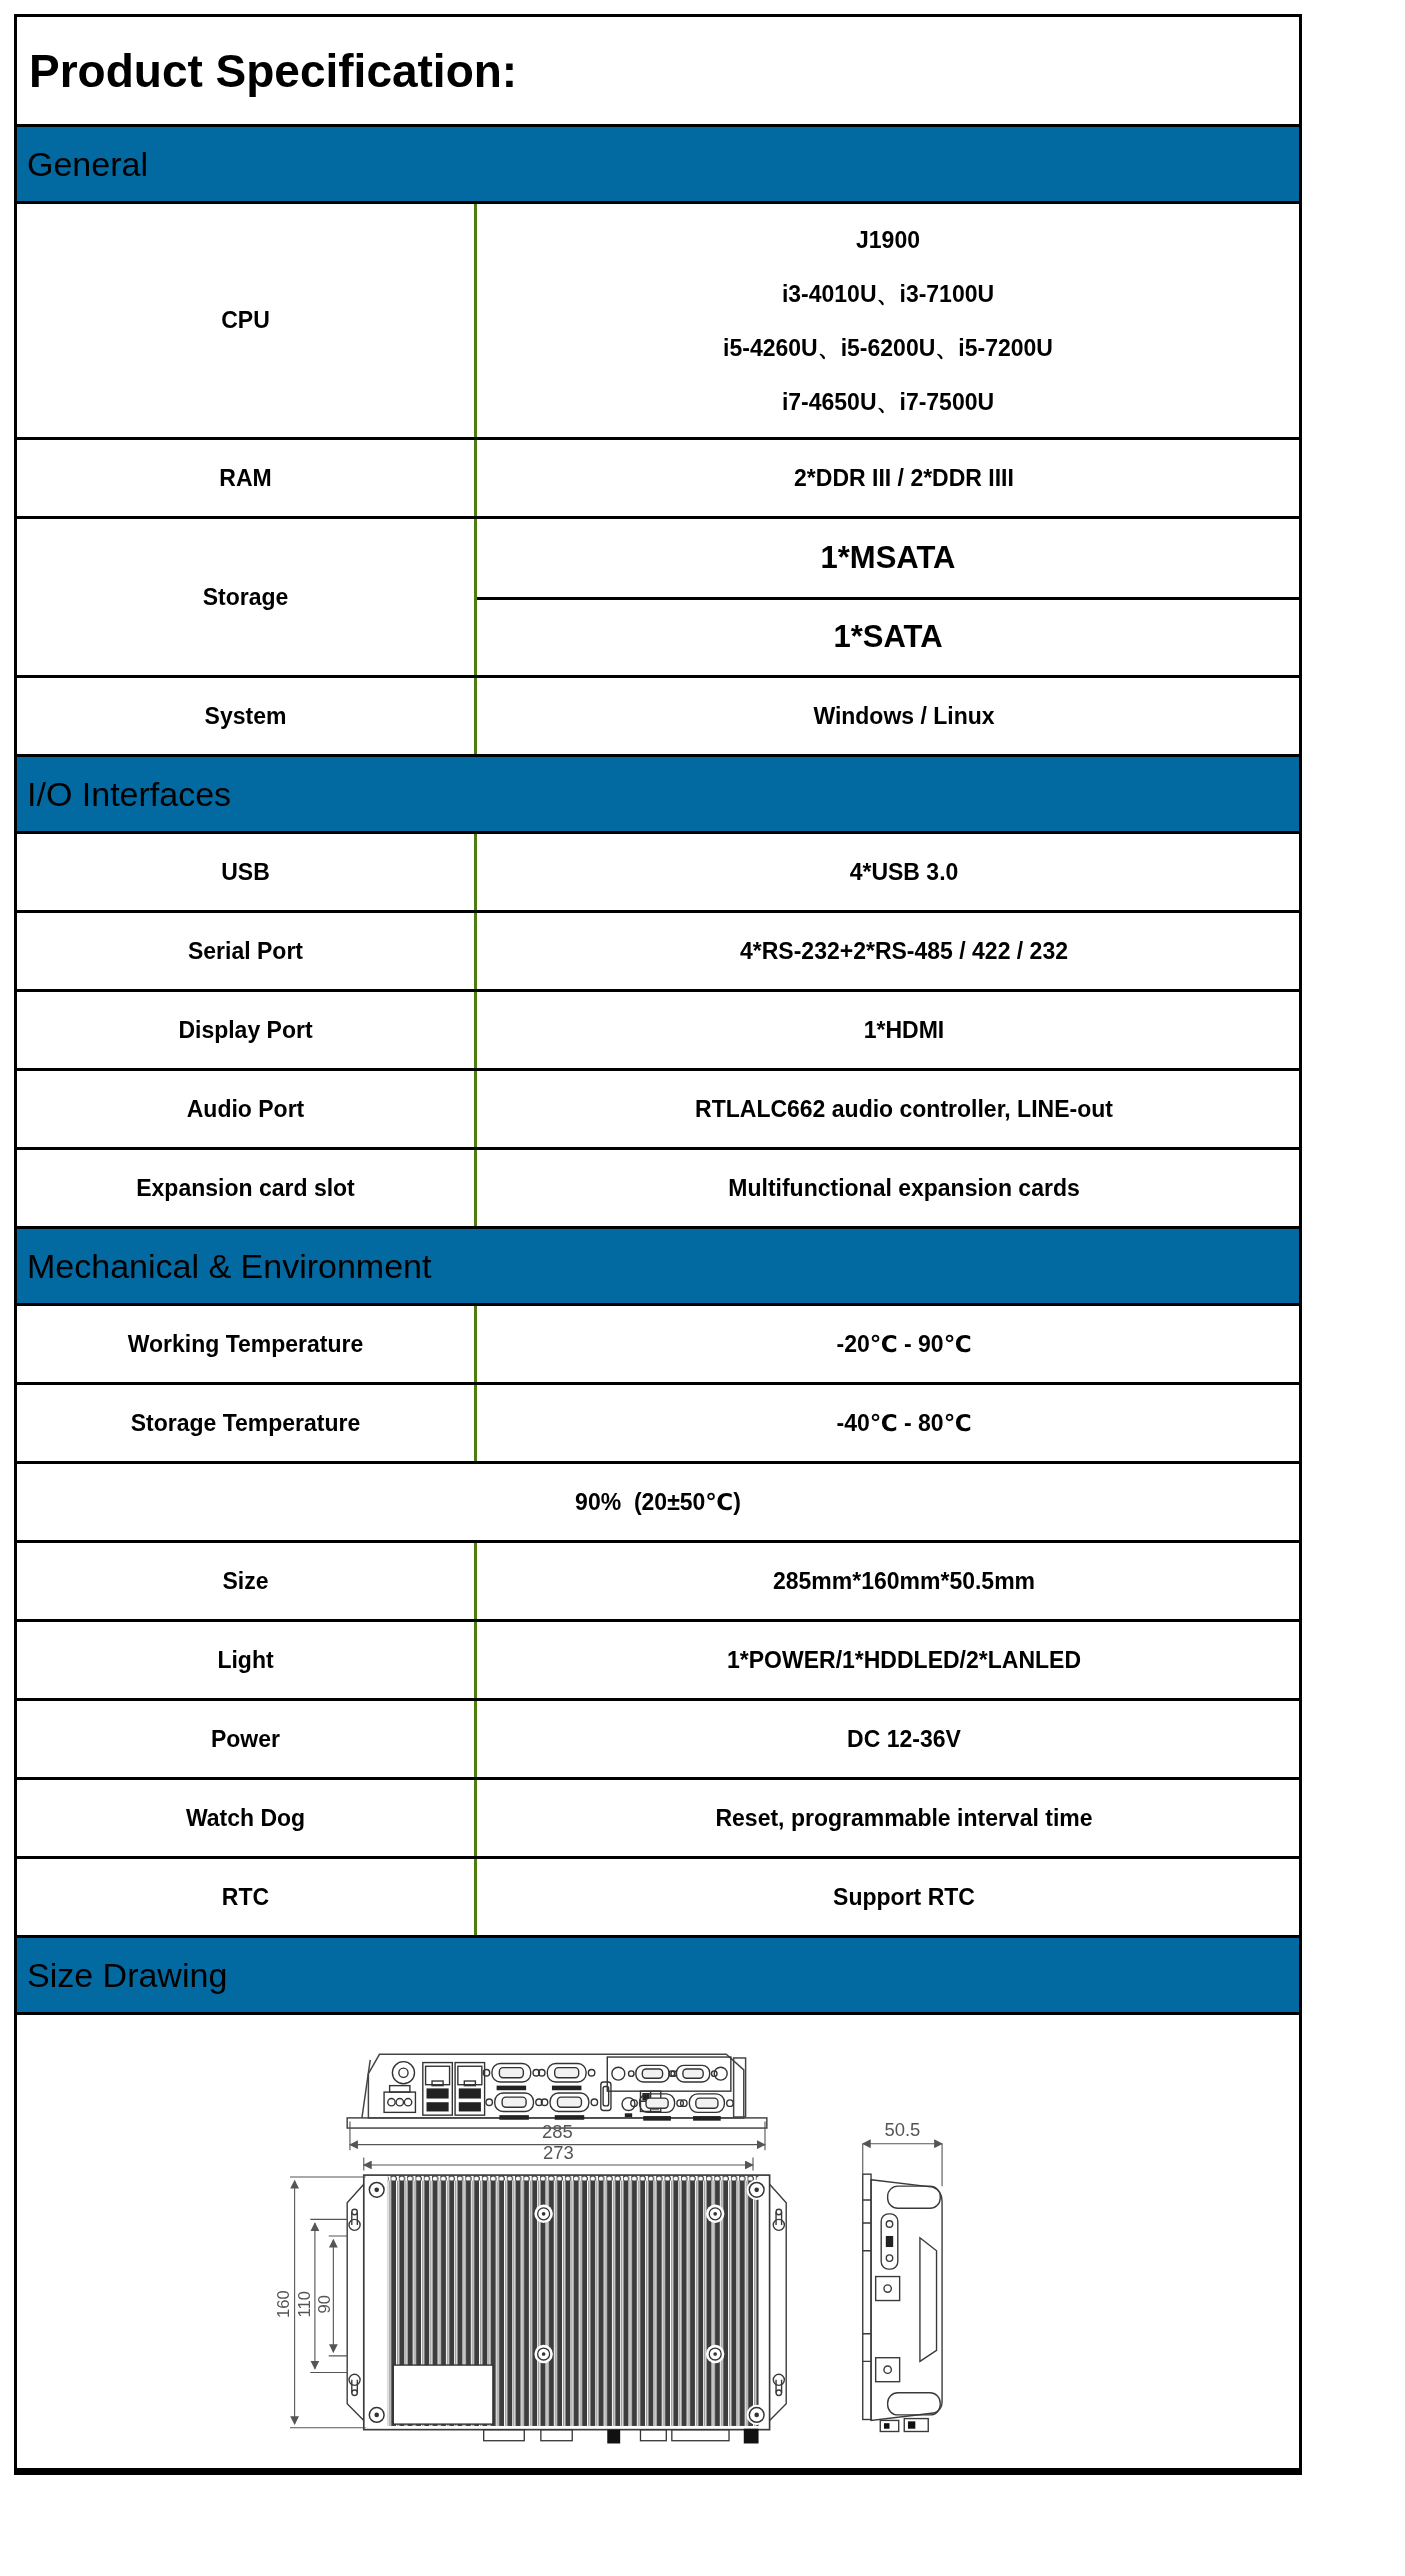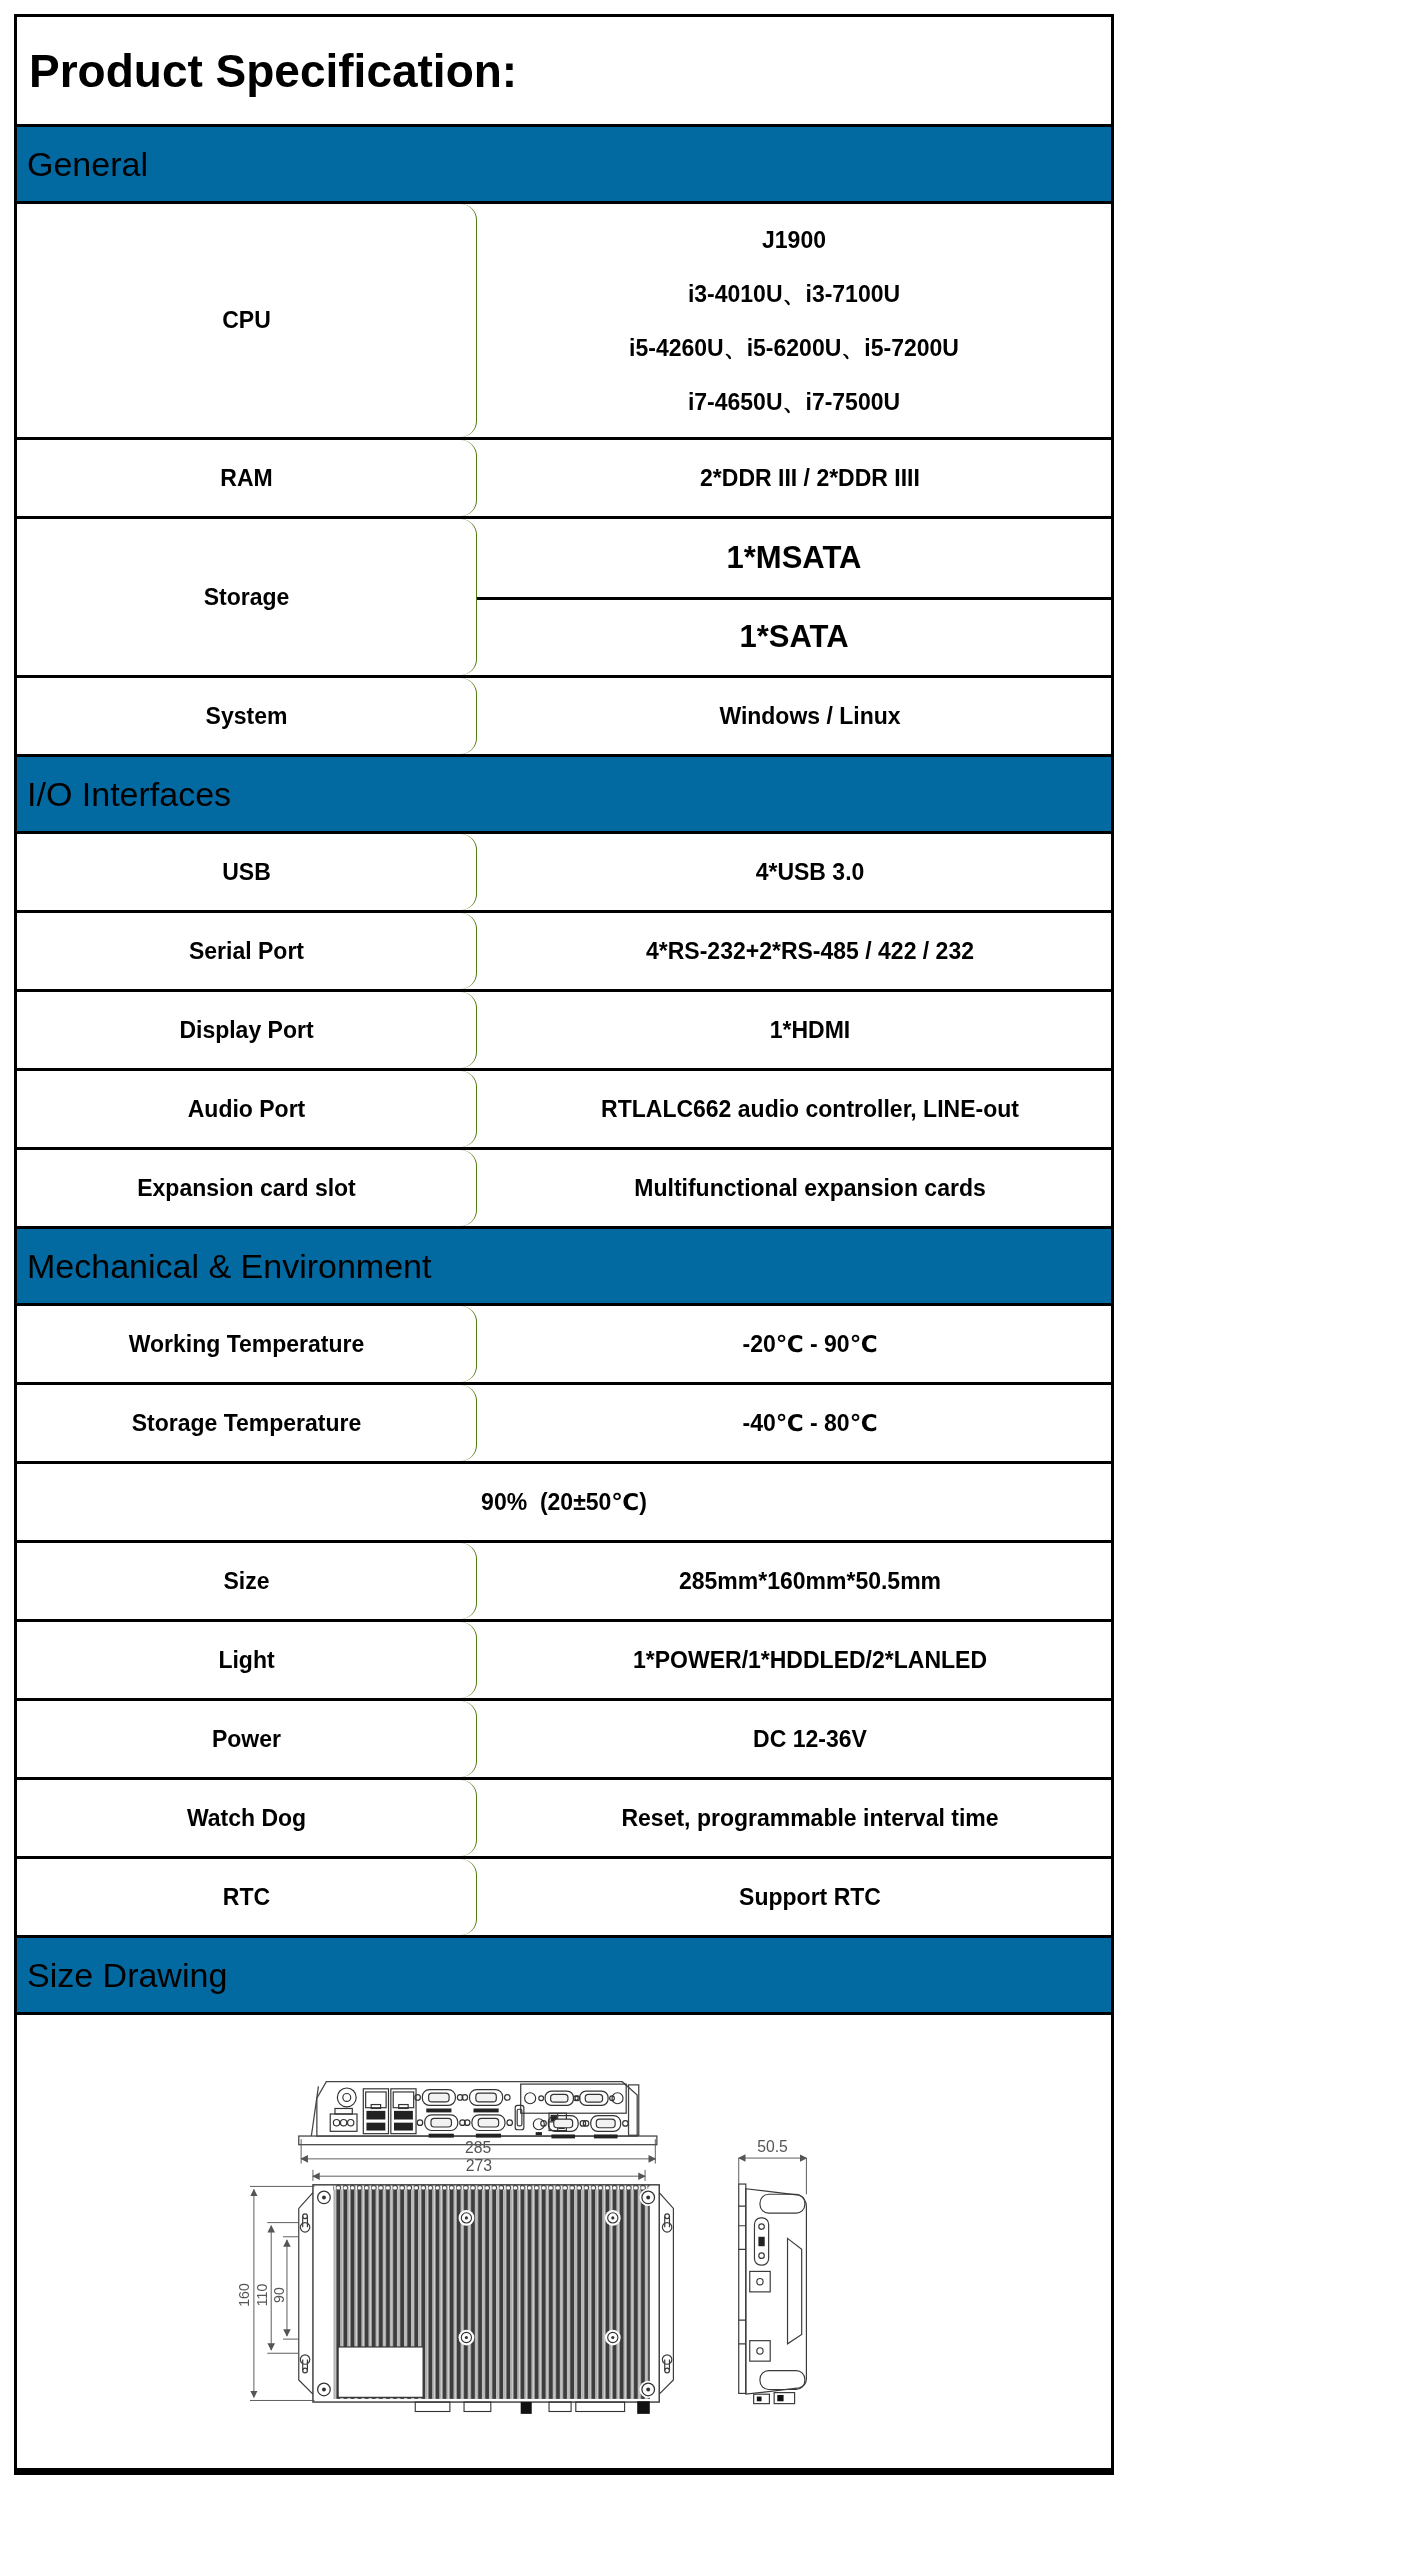--- a/index.html
+++ b/index.html
@@ -6,21 +6,21 @@
   .page{
     position:relative;
     width:1406px;height:2576px;
     background:#fff;
     font-family:"Liberation Sans","DejaVu Sans",sans-serif;
     color:#000;
     overflow:hidden;
   }
   .spec-table{
     position:absolute;left:14px;top:14px;
-    width:1100px;
+    width:1288px;
     box-sizing:border-box;
     border:3px solid #000;
     border-bottom:7px solid #000;
     background:#fff;
   }
   .title-row{
     display:flex;align-items:center;
     height:107px;padding-left:12px;
     font-size:46px;font-weight:700;
     box-sizing:border-box;
@@ -41,21 +41,21 @@
   .h80{height:79px;gap:32px;}
   .h160{height:159px;}
   .h238{height:236px;}
   .cell{
     display:flex;align-items:center;justify-content:center;
     text-align:center;font-size:23px;
     box-sizing:border-box;
     white-space:pre-wrap;
     font-weight:bold;
   }
-  .label-cell{width:460px;flex:none;border-right:1px solid #4d7c0f;border-radius:16px;}
+  .label-cell{width:460px;flex:none;border-right:3px solid #4d7c0f;}
   .value-cell{flex:1;}
   .stack{flex:1;display:flex;flex-direction:column;font-weight:bold;}
   .stack .vcell{height:79px;display:flex;align-items:center;justify-content:center;font-size:31px;box-sizing:border-box;}
   .stack .vcell + .vcell{border-top:3px solid #000;}
   .multiline{flex-direction:column;justify-content:center;}
   .multiline div{line-height:54px;}
   .drawing-row{
     border-top:3px solid #000;
     height:456px;
     box-sizing:border-box;

